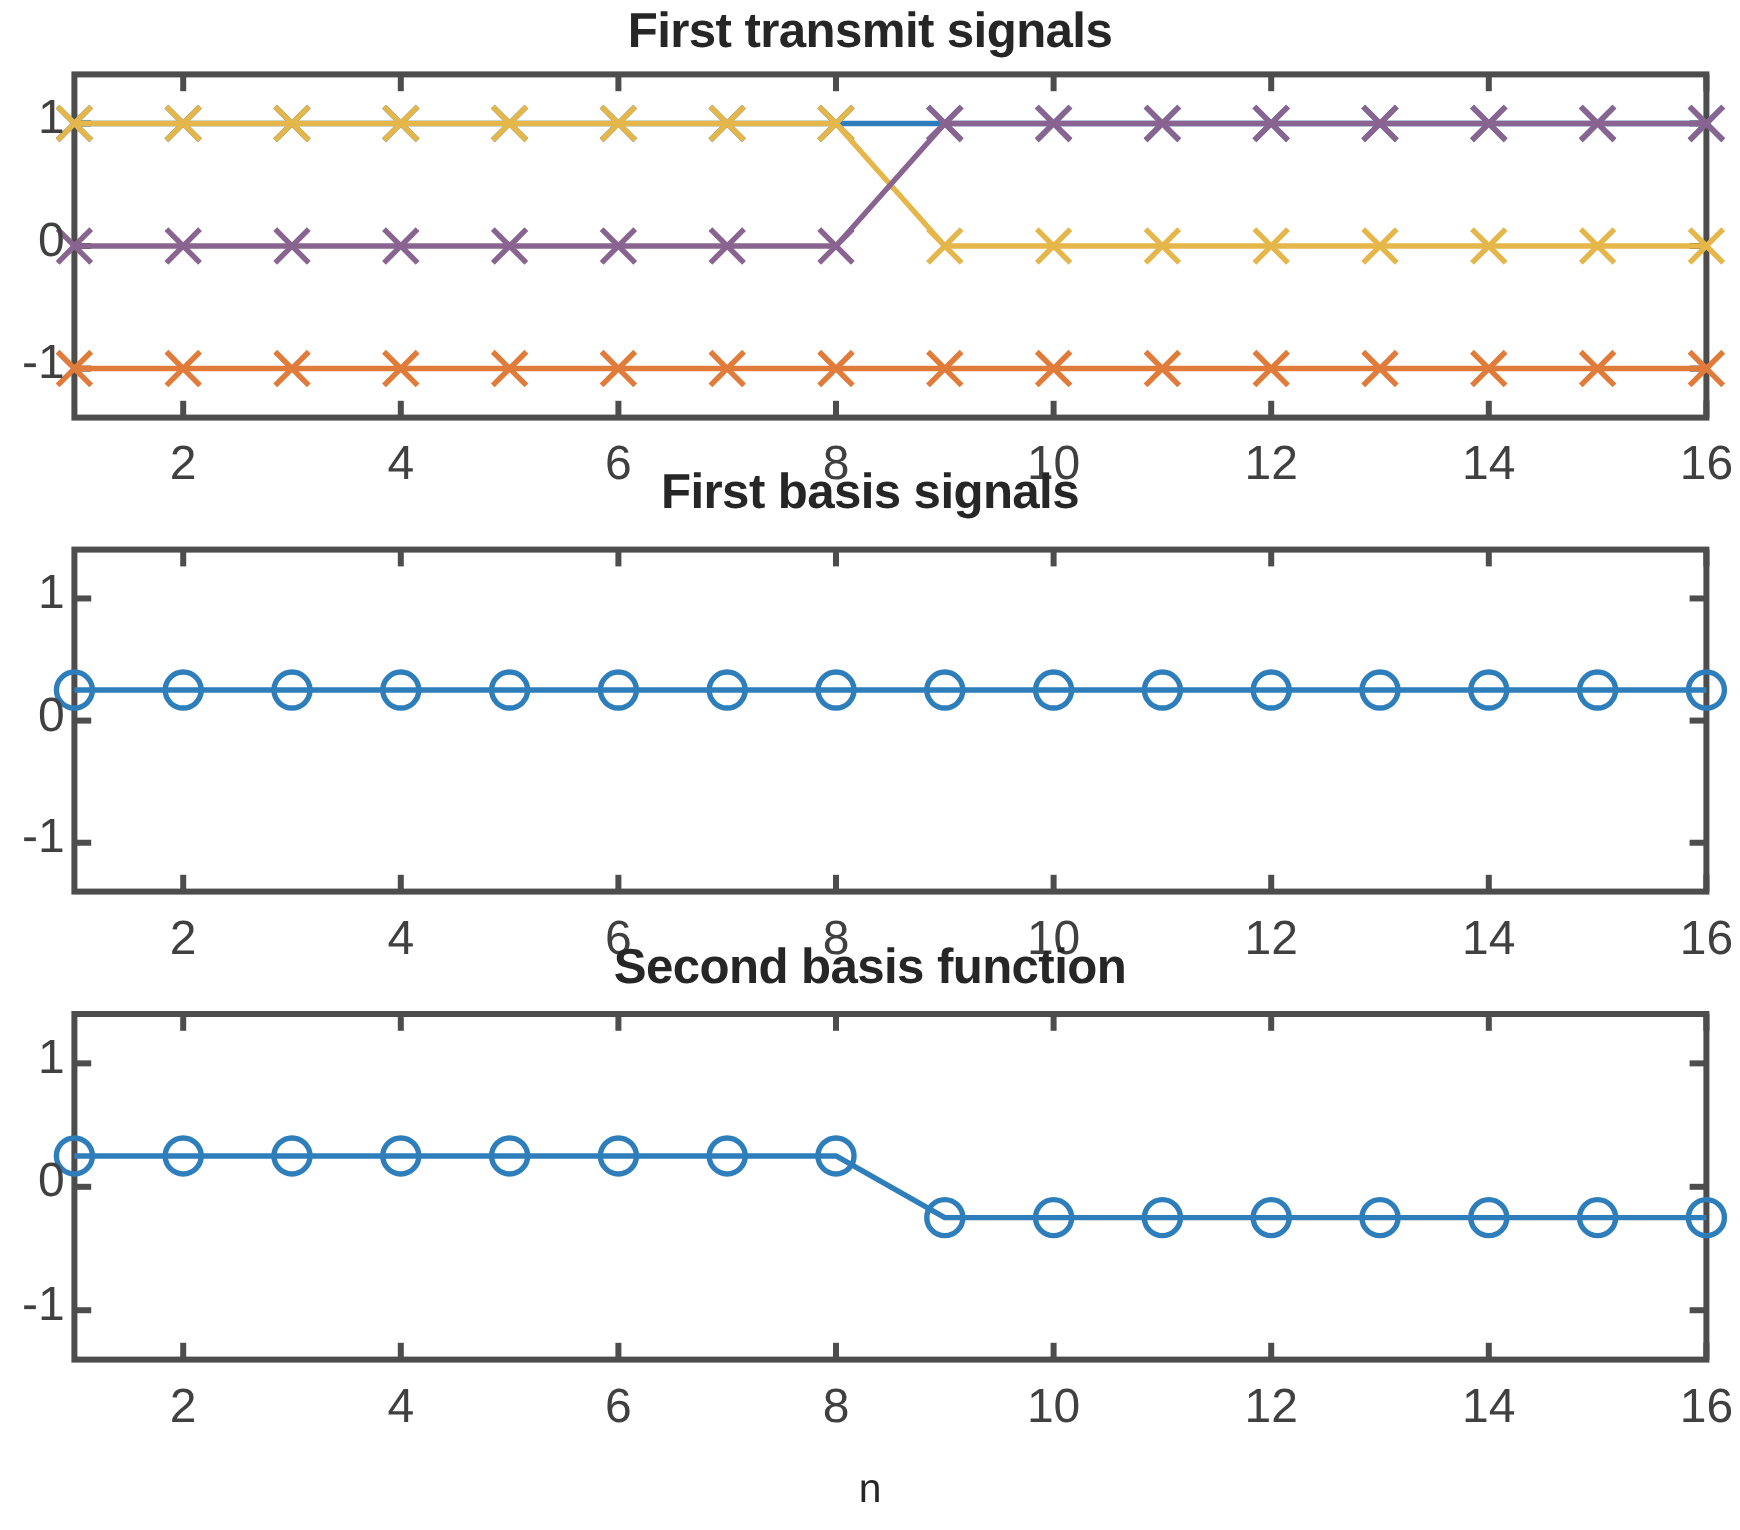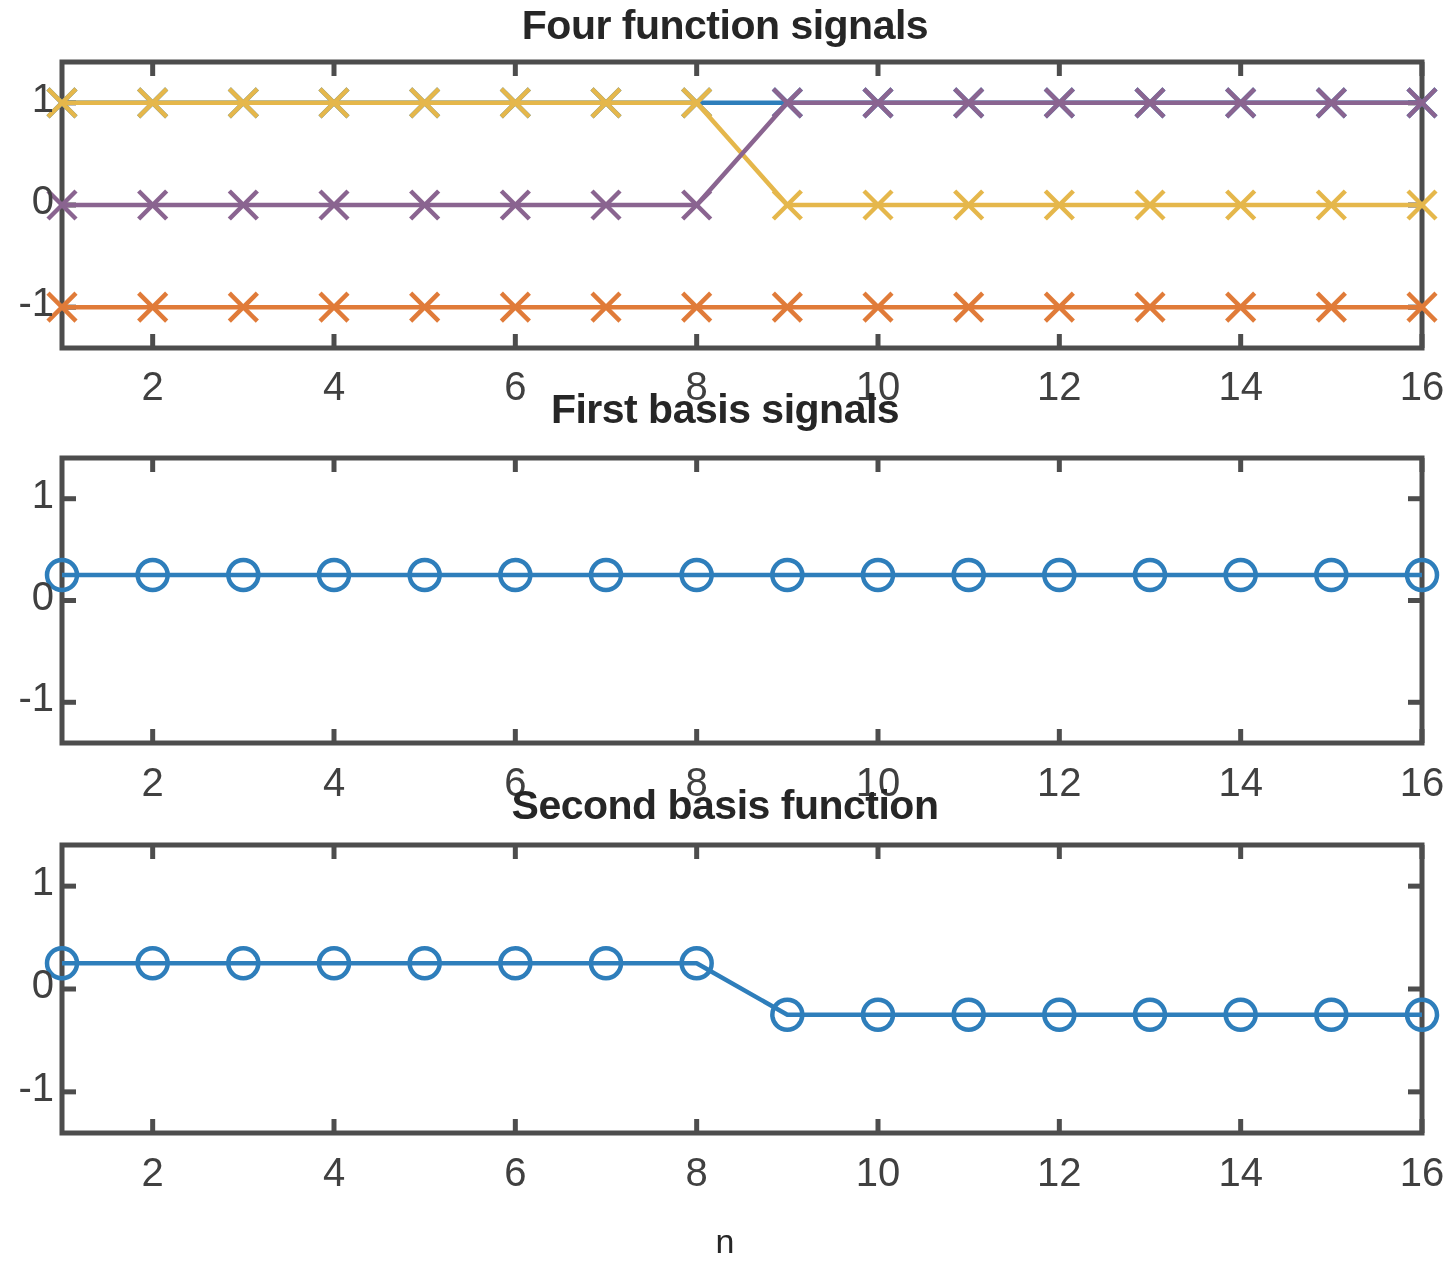--- a/index.html
+++ b/index.html
@@ -69,21 +69,21 @@
     color: #262626;
     z-index: 4;
   }
 </style>
 </head>
 <body>
 
 <div class="figure">
 
   <div class="subplot">
-    <div class="plot-title" style="top: 2px;">Four function signals</div>
+    <div class="plot-title" style="top: 2px;">First transmit signals</div>
     <svg class="axes-svg" width="1450" height="1275">
         <rect x="62" y="62" width="1360" height="286" fill="none" stroke="#4D4D4D" stroke-width="5"></rect>
         <line x1="152.66666666666669" y1="348" x2="152.66666666666669" y2="334" stroke="#4D4D4D" stroke-width="5"></line>
         <line x1="152.66666666666669" y1="62" x2="152.66666666666669" y2="76" stroke="#4D4D4D" stroke-width="5"></line>
         <line x1="334" y1="348" x2="334" y2="334" stroke="#4D4D4D" stroke-width="5"></line>
         <line x1="334" y1="62" x2="334" y2="76" stroke="#4D4D4D" stroke-width="5"></line>
         <line x1="515.3333333333333" y1="348" x2="515.3333333333333" y2="334" stroke="#4D4D4D" stroke-width="5"></line>
         <line x1="515.3333333333333" y1="62" x2="515.3333333333333" y2="76" stroke="#4D4D4D" stroke-width="5"></line>
         <line x1="696.6666666666666" y1="348" x2="696.6666666666666" y2="334" stroke="#4D4D4D" stroke-width="5"></line>
         <line x1="696.6666666666666" y1="62" x2="696.6666666666666" y2="76" stroke="#4D4D4D" stroke-width="5"></line>

